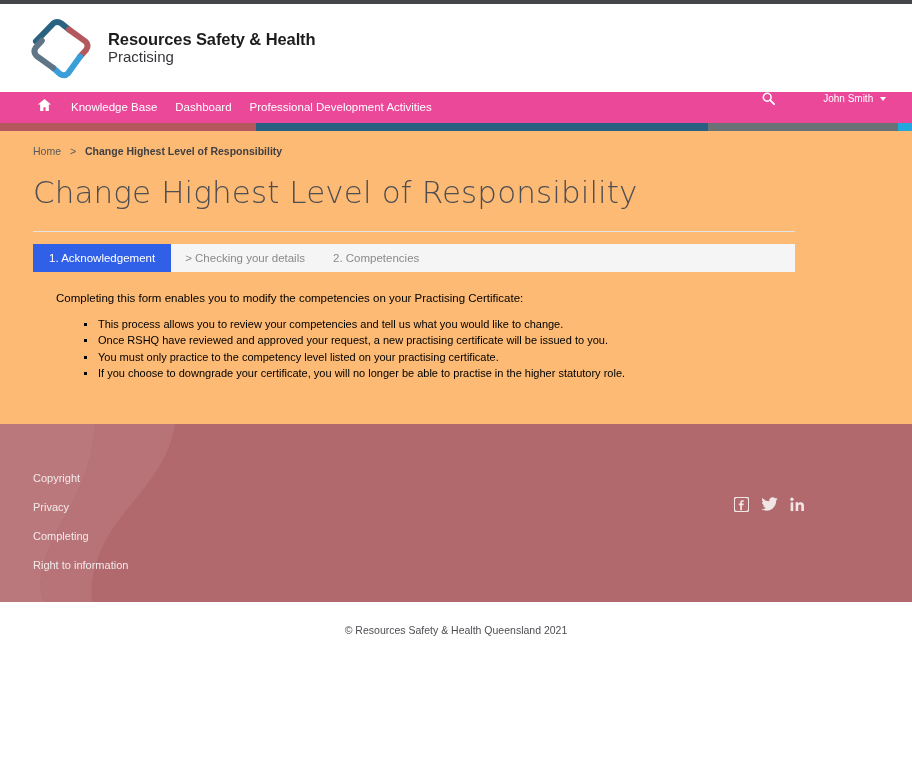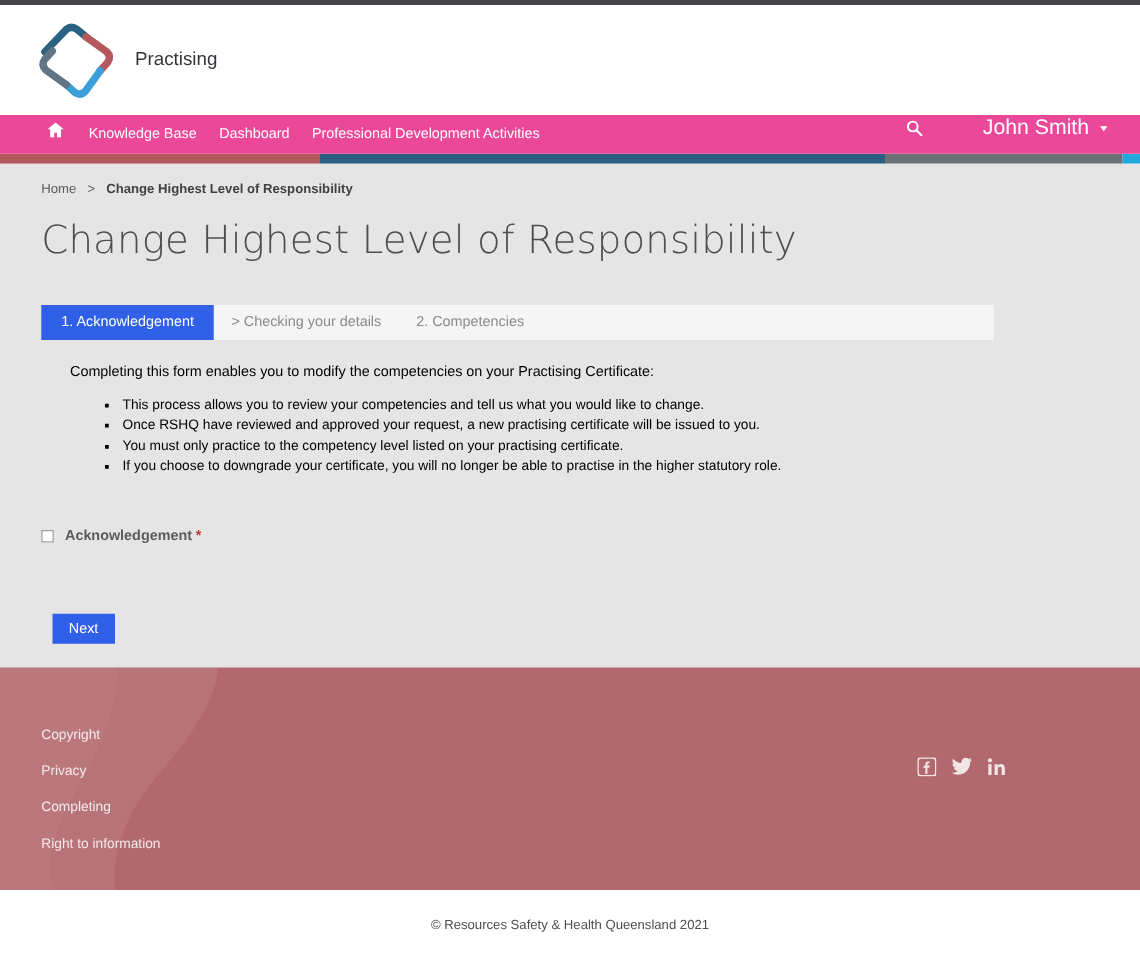--- a/index.html
+++ b/index.html
@@ -85,43 +85,43 @@
     align-items: center;
     gap: 2px;
   }
   .search-btn {
     padding: 0 10px;
     display: flex; align-items: center;
     cursor: pointer;
   }
   .user-item {
     color: #ffffff;
-    font-size: 17px;
+    font-size: 10px;
     padding: 0 8px 0 4px;
     cursor: pointer;
     white-space: nowrap;
     margin-left: 32px;
   }
 
   
   .accent-stripe {
     display: flex;
     height: 8px;
     width: 100%;
   }
   .accent-stripe .seg-red   { width: 256px; background: #b4585e; }
   .accent-stripe .seg-teal  { width: 452px; background: #2a5f82; }
   .accent-stripe .seg-gray  { width: 190px; background: #6a7278; }
   .accent-stripe .seg-blue  { flex: 1;      background: #23a8dd; }
 
   
   .content {
     padding: 0 0 12px 0;
-    background: #e5e5e5;
-    height: 403px;
+    background: #fdba74;
+    height: 293px;
     position: relative;
   }
   .breadcrumb {
     padding: 14px 0 0 33px;
     font-size: 10.5px;
     color: #58595b;
   }
   .breadcrumb .crumb-home { color: #58595b; cursor: pointer; }
   .breadcrumb .crumb-sep { margin: 0 6px; color: #58595b; }
   .breadcrumb .crumb-current { font-weight: bold; color: #414042; }
@@ -294,20 +294,21 @@
       <svg width="66" height="66" viewBox="0 0 100 100" xmlns="http://www.w3.org/2000/svg">
         <g fill="none" stroke-width="9" stroke-linecap="round">
           <path d="M12 40 L38 13 Q44 8 51 13 L62 22" stroke="#2a6382"></path>
           <path d="M62 22 L87 40 Q93 46 88 53 L79 63" stroke="#b4585e"></path>
           <path d="M79 63 L61 88 Q55 94 48 89 L38 80" stroke="#3a9fd8"></path>
           <path d="M38 80 L13 62 Q7 56 12 49 L21 39" stroke="#5f7585"></path>
         </g>
       </svg>
     </span>
     <span class="brand-text">
+      <div class="brand-line1">Resources Safety &amp; Health</div>
       <div class="brand-line2">Practising</div>
     </span>
   </div>
 
   <div class="navbar">
     <div class="nav-left">
       <div class="nav-item home-item">
         <span class="home-icon">
           <svg width="13" height="12" viewBox="0 0 24 22" xmlns="http://www.w3.org/2000/svg">
             <path d="M12 0 L24 10 H20 V22 H14 V15 H10 V22 H4 V10 H0 Z" fill="#ffffff"></path>

